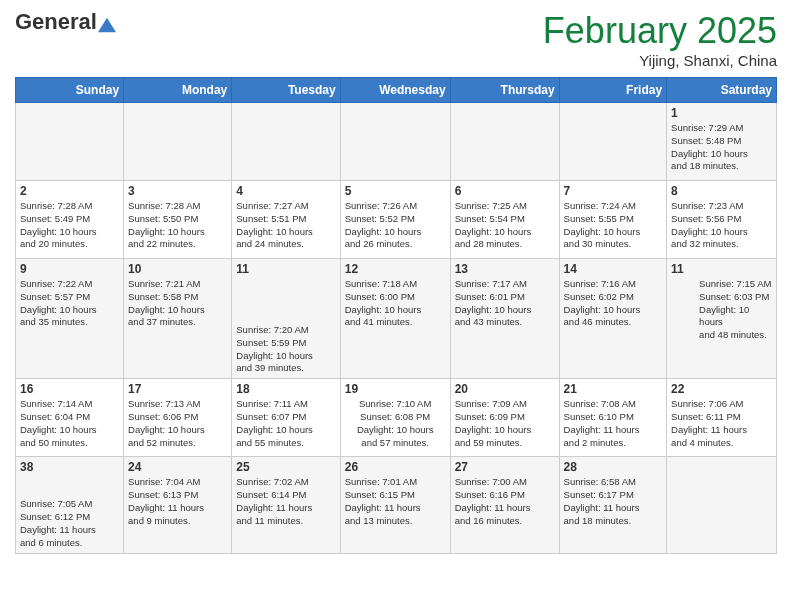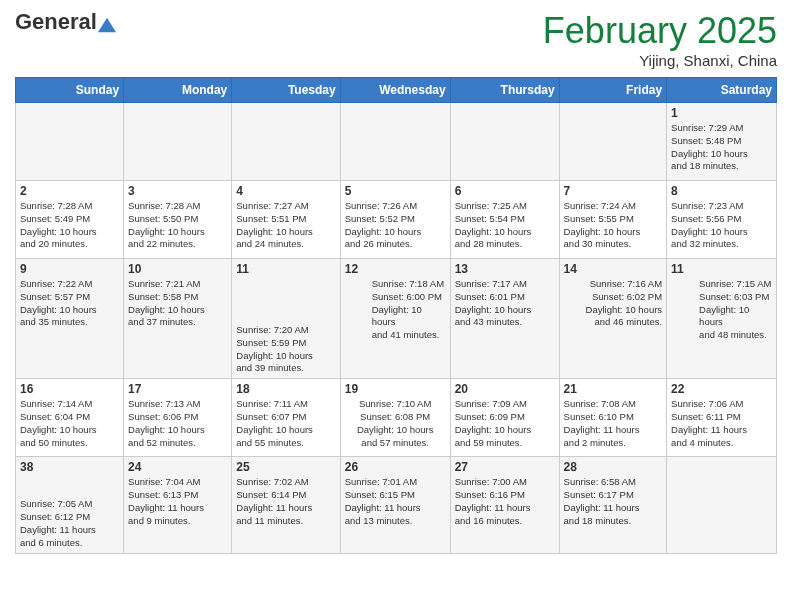--- a/index.html
+++ b/index.html
@@ -208,35 +208,35 @@
           </td>
           <td>
             <span class="day-num">11</span>
             <div class="day-info" style="white-space: pre-line; margin-top: 48px;">Sunrise: 7:20 AM
 Sunset: 5:59 PM
 Daylight: 10 hours
 and 39 minutes.</div>
           </td>
           <td>
             <span class="day-num">12</span>
-            <div class="day-info" style="white-space: pre-line; margin-left: 27px;">Sunrise: 7:18 AM
+            <div class="day-info" style="white-space: pre-line;">Sunrise: 7:18 AM
 Sunset: 6:00 PM
 Daylight: 10 hours
 and 41 minutes.</div>
           </td>
           <td>
             <span class="day-num">13</span>
             <div class="day-info" style="white-space: pre-line;">Sunrise: 7:17 AM
 Sunset: 6:01 PM
 Daylight: 10 hours
 and 43 minutes.</div>
           </td>
           <td>
             <span class="day-num">14</span>
-            <div class="day-info" style="white-space: pre-line; text-align: right;">Sunrise: 7:16 AM
+            <div class="day-info" style="white-space: pre-line;">Sunrise: 7:16 AM
 Sunset: 6:02 PM
 Daylight: 10 hours
 and 46 minutes.</div>
           </td>
           <td>
             <span class="day-num">11</span>
             <div class="day-info" style="white-space: pre-line; margin-left: 28px;">Sunrise: 7:15 AM
 Sunset: 6:03 PM
 Daylight: 10 hours
 and 48 minutes.</div>

